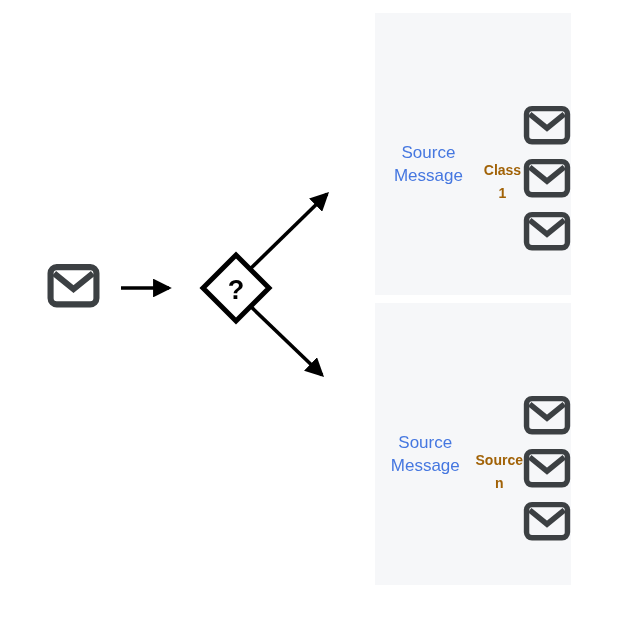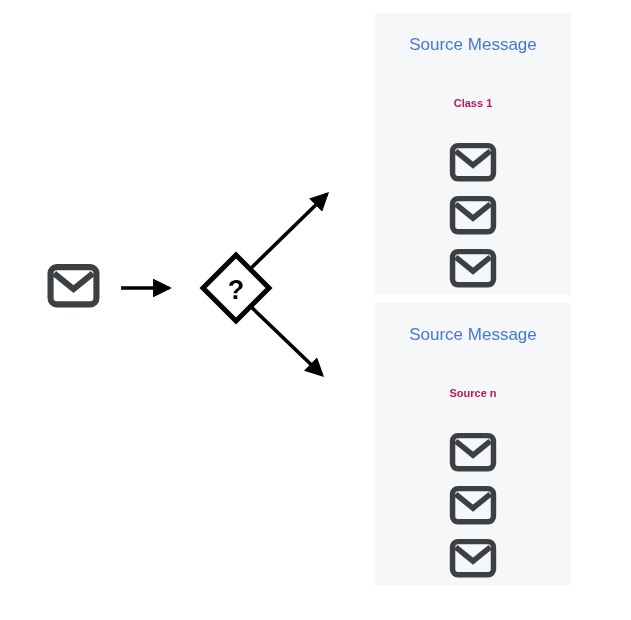--- a/index.html
+++ b/index.html
@@ -24,37 +24,37 @@
     height: 620px;
   }
   
   .class-panel {
     position: absolute;
     left: 375px;
     width: 196px;
     height: 282px;
     background: #f6f7f9;
     display: flex;
-    flex-direction: column;
+    flex-direction: row;
     align-items: center;
     box-sizing: border-box;
     padding-top: 20px;
   }
   .panel-1 { top: 13px; }
   .panel-n { top: 303px; }
   .panel-title-line1 {
     color: #4577e0;
     font-size: 17px;
     line-height: 23px;
     font-weight: 400;
     text-align: center;
   }
   .panel-title-line2 {
-    color: #be185d;
-    font-size: 11px;
+    color: #a16207;
+    font-size: 14px;
     line-height: 23px;
     font-weight: 700;
     text-align: center;
     margin-top: 36px;
   }
   .mail-list {
     margin-top: 27px;
     display: flex;
     flex-direction: column;
     align-items: center;

